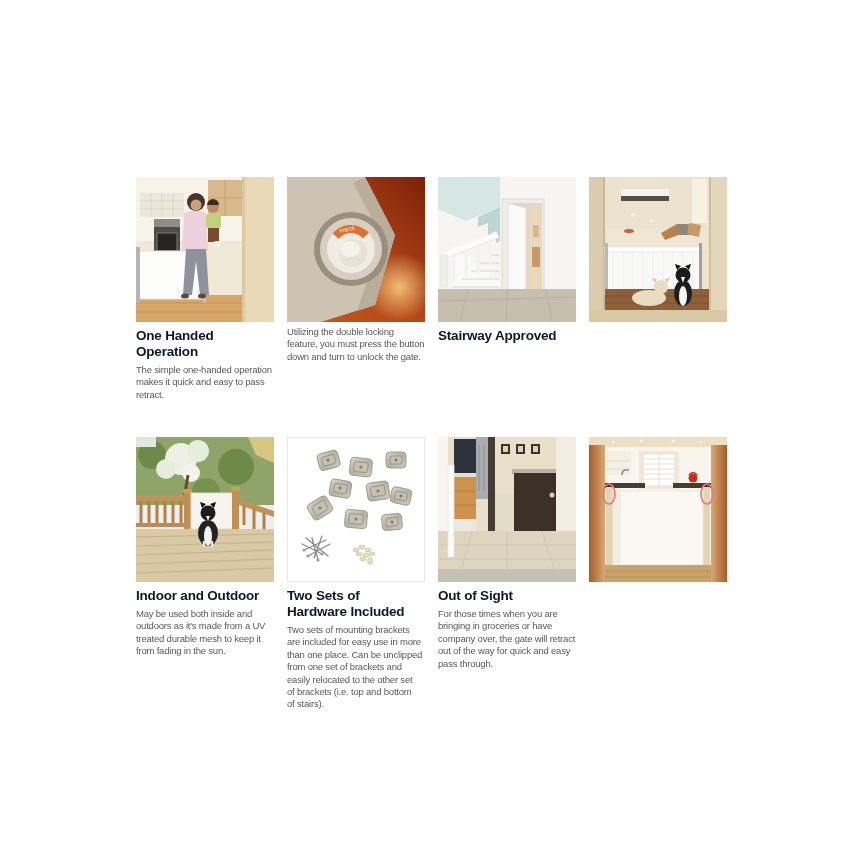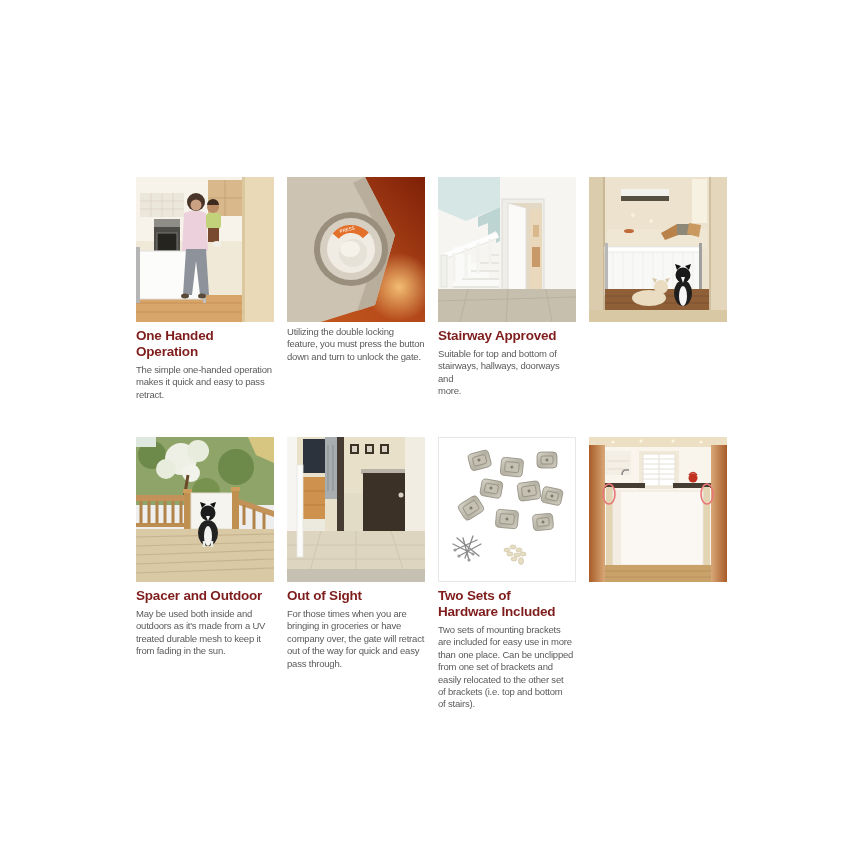--- a/index.html
+++ b/index.html
@@ -7,21 +7,21 @@
     font-family:"Liberation Sans","DejaVu Sans",sans-serif; }
   .canvas { position:relative; width:868px; height:868px; background:#ffffff; }
   .grid { position:absolute; left:136px; top:177px; width:606px;
     display:grid; grid-template-columns:repeat(4,138px); column-gap:13px;
     grid-template-rows:260px auto; }
   .tile { width:138px; }
   .photo { width:138px; height:145px; overflow:hidden; position:relative; background:#eee; }
   .photo svg { display:block; width:138px; height:145px; }
   .photo.bordered { border:1px solid #e7e7e7; background:#fff; }
   .tile-title { font-size:13.5px; font-weight:600; letter-spacing:-0.2px;
-    color:#7f1d1d; line-height:16px; margin-top:6px; white-space:pre-line; }
+    color:#0f172a; line-height:16px; margin-top:6px; white-space:pre-line; }
   .tile-body { font-size:9.5px; font-weight:400; letter-spacing:-0.2px;
     color:#5a5a5a; line-height:12.4px; margin-top:4px; white-space:pre-line; }
 </style>
 </head>
 <body>
 
 <div class="canvas">
   <div class="grid">
 
     <div class="tile">
@@ -110,23 +110,20 @@
           <rect x="70" y="26" width="34" height="92" fill="#e2d8c4"></rect>
           <polygon points="70,26 88,31 88,118 70,118" fill="#fbfaf8" stroke="#e0ded8" stroke-width="1"></polygon>
           <rect x="92" y="32" width="12" height="86" fill="#ead8bc"></rect>
           <rect x="94" y="70" width="8" height="20" fill="#c89a6a"></rect>
           <rect x="95" y="48" width="6" height="12" fill="#d8b88c"></rect>
           <rect x="0" y="112" width="138" height="33" fill="#c7bfae"></rect>
           <path d="M0 124 L138 120 M30 112 L22 145 M70 112 L68 145 M108 112 L114 145" stroke="#b9b1a0" stroke-width="1"></path>
         </svg>
       </div>
       <h3 class="tile-title">Stairway Approved</h3>
-      <p class="tile-body">Suitable for top and bottom of
-stairways, hallways, doorways and
-more.</p>
     </div>
 
     <div class="tile">
       <div class="photo">
         <svg viewBox="0 0 138 145" preserveAspectRatio="none">
           <rect x="0" y="0" width="138" height="145" fill="#ece2cd"></rect>
           <rect x="0" y="0" width="16" height="145" fill="#dcccae"></rect>
           <rect x="14" y="0" width="2" height="145" fill="#c9b896"></rect>
           <rect x="120" y="0" width="18" height="145" fill="#e4d6ba"></rect>
           <rect x="120" y="0" width="2" height="145" fill="#cfbf9e"></rect>
@@ -190,62 +187,25 @@
           <path d="M0 100 L138 97 M0 109 L138 105 M0 118 L138 113 M0 127 L138 122 M0 136 L138 131" stroke="#c6b48e" stroke-width="1.2"></path>
           <ellipse cx="72" cy="96" rx="10" ry="13" fill="#222222"></ellipse>
           <ellipse cx="72" cy="99" rx="4" ry="10" fill="#f3f3f1"></ellipse>
           <circle cx="72" cy="76" r="7.5" fill="#1c1c1c"></circle>
           <path d="M70 79 l2 5 l2 -5 z" fill="#f3f3f1"></path>
           <path d="M66 71 l-2 -6 l6 2 z" fill="#101010"></path>
           <path d="M78 71 l2 -6 l-6 2 z" fill="#101010"></path>
           <path d="M68 104 v6 M76 104 v6" stroke="#e8e8e4" stroke-width="2.5"></path>
         </svg>
       </div>
-      <h3 class="tile-title">Spacer and Outdoor</h3>
+      <h3 class="tile-title">Indoor and Outdoor</h3>
       <p class="tile-body">May be used both inside and
 outdoors as it's made from a UV
 treated durable mesh to keep it
 from fading in the sun.</p>
-    </div>
-
-    <div class="tile">
-      <div class="photo">
-        <svg viewBox="0 0 138 145" preserveAspectRatio="none">
-          <rect x="0" y="0" width="138" height="145" fill="#e9e0ca"></rect>
-          <rect x="0" y="0" width="10" height="145" fill="#f6f5f2"></rect>
-          <rect x="16" y="2" width="22" height="34" fill="#2c333c"></rect>
-          <rect x="38" y="0" width="12" height="62" fill="#a8adb0"></rect>
-          <path d="M41 8 v46 M46 8 v46" stroke="#8a8f92" stroke-width="1"></path>
-          <rect x="16" y="40" width="22" height="42" fill="#cf924e"></rect>
-          <path d="M16 54 h22 M16 68 h22" stroke="#b97c3c" stroke-width="1.2"></path>
-          <rect x="16" y="82" width="22" height="28" fill="#eceade"></rect>
-          <rect x="50" y="0" width="7" height="110" fill="#463c34"></rect>
-          <rect x="63" y="7" width="9" height="10" fill="#3c3226"></rect>
-          <rect x="65" y="9" width="5" height="6" fill="#d8d2c4"></rect>
-          <rect x="78" y="7" width="9" height="10" fill="#3c3226"></rect>
-          <rect x="80" y="9" width="5" height="6" fill="#d8d2c4"></rect>
-          <rect x="93" y="7" width="9" height="10" fill="#3c3226"></rect>
-          <rect x="95" y="9" width="5" height="6" fill="#d8d2c4"></rect>
-          <rect x="57" y="56" width="19" height="52" fill="#e2dbc6"></rect>
-          <rect x="74" y="32" width="46" height="5" fill="#b9b2a6"></rect>
-          <rect x="76" y="36" width="42" height="58" fill="#3b3127"></rect>
-          <circle cx="114" cy="58" r="2.5" fill="#d8d0c0"></circle>
-          <rect x="118" y="0" width="20" height="112" fill="#f1ede2"></rect>
-          <rect x="0" y="94" width="138" height="51" fill="#ddd5bf"></rect>
-          <path d="M0 108 h138 M0 122 h138 M34 94 L20 145 M69 94 L69 145 M104 94 L120 145" stroke="#cfc6ae" stroke-width="1"></path>
-          <rect x="0" y="132" width="138" height="13" fill="#c6c0b2"></rect>
-          <rect x="10" y="28" width="6" height="92" fill="#fbfbfa" stroke="#e5e5e2" stroke-width="0.8"></rect>
-        </svg>
-      </div>
-      <h3 class="tile-title">Out of Sight</h3>
-      <p class="tile-body">For those times when you are
-bringing in groceries or have
-company over, the gate will retract
-out of the way for quick and easy
-pass through.</p>
     </div>
 
     <div class="tile">
       <div class="photo bordered">
         <svg viewBox="0 0 138 145" preserveAspectRatio="none">
           <defs>
             <linearGradient id="metal" x1="0" y1="0" x2="1" y2="1">
               <stop offset="0" stop-color="#d9d5c9"></stop>
               <stop offset="0.5" stop-color="#b4b0a2"></stop>
               <stop offset="1" stop-color="#d0ccbf"></stop>
@@ -326,20 +286,57 @@
       </div>
       <h3 class="tile-title">Two Sets of
 Hardware Included</h3>
       <p class="tile-body">Two sets of mounting brackets
 are included for easy use in more
 than one place. Can be unclipped
 from one set of brackets and
 easily relocated to the other set
 of brackets (i.e. top and bottom
 of stairs).</p>
+    </div>
+
+    <div class="tile">
+      <div class="photo">
+        <svg viewBox="0 0 138 145" preserveAspectRatio="none">
+          <rect x="0" y="0" width="138" height="145" fill="#e9e0ca"></rect>
+          <rect x="0" y="0" width="10" height="145" fill="#f6f5f2"></rect>
+          <rect x="16" y="2" width="22" height="34" fill="#2c333c"></rect>
+          <rect x="38" y="0" width="12" height="62" fill="#a8adb0"></rect>
+          <path d="M41 8 v46 M46 8 v46" stroke="#8a8f92" stroke-width="1"></path>
+          <rect x="16" y="40" width="22" height="42" fill="#cf924e"></rect>
+          <path d="M16 54 h22 M16 68 h22" stroke="#b97c3c" stroke-width="1.2"></path>
+          <rect x="16" y="82" width="22" height="28" fill="#eceade"></rect>
+          <rect x="50" y="0" width="7" height="110" fill="#463c34"></rect>
+          <rect x="63" y="7" width="9" height="10" fill="#3c3226"></rect>
+          <rect x="65" y="9" width="5" height="6" fill="#d8d2c4"></rect>
+          <rect x="78" y="7" width="9" height="10" fill="#3c3226"></rect>
+          <rect x="80" y="9" width="5" height="6" fill="#d8d2c4"></rect>
+          <rect x="93" y="7" width="9" height="10" fill="#3c3226"></rect>
+          <rect x="95" y="9" width="5" height="6" fill="#d8d2c4"></rect>
+          <rect x="57" y="56" width="19" height="52" fill="#e2dbc6"></rect>
+          <rect x="74" y="32" width="46" height="5" fill="#b9b2a6"></rect>
+          <rect x="76" y="36" width="42" height="58" fill="#3b3127"></rect>
+          <circle cx="114" cy="58" r="2.5" fill="#d8d0c0"></circle>
+          <rect x="118" y="0" width="20" height="112" fill="#f1ede2"></rect>
+          <rect x="0" y="94" width="138" height="51" fill="#ddd5bf"></rect>
+          <path d="M0 108 h138 M0 122 h138 M34 94 L20 145 M69 94 L69 145 M104 94 L120 145" stroke="#cfc6ae" stroke-width="1"></path>
+          <rect x="0" y="132" width="138" height="13" fill="#c6c0b2"></rect>
+          <rect x="10" y="28" width="6" height="92" fill="#fbfbfa" stroke="#e5e5e2" stroke-width="0.8"></rect>
+        </svg>
+      </div>
+      <h3 class="tile-title">Out of Sight</h3>
+      <p class="tile-body">For those times when you are
+bringing in groceries or have
+company over, the gate will retract
+out of the way for quick and easy
+pass through.</p>
     </div>
 
     <div class="tile">
       <div class="photo">
         <svg viewBox="0 0 138 145" preserveAspectRatio="none">
           <defs>
             <linearGradient id="wallL" x1="0" y1="0" x2="1" y2="0">
               <stop offset="0" stop-color="#a85c28"></stop>
                 <stop offset="1" stop-color="#d9a878"></stop>
             </linearGradient>

